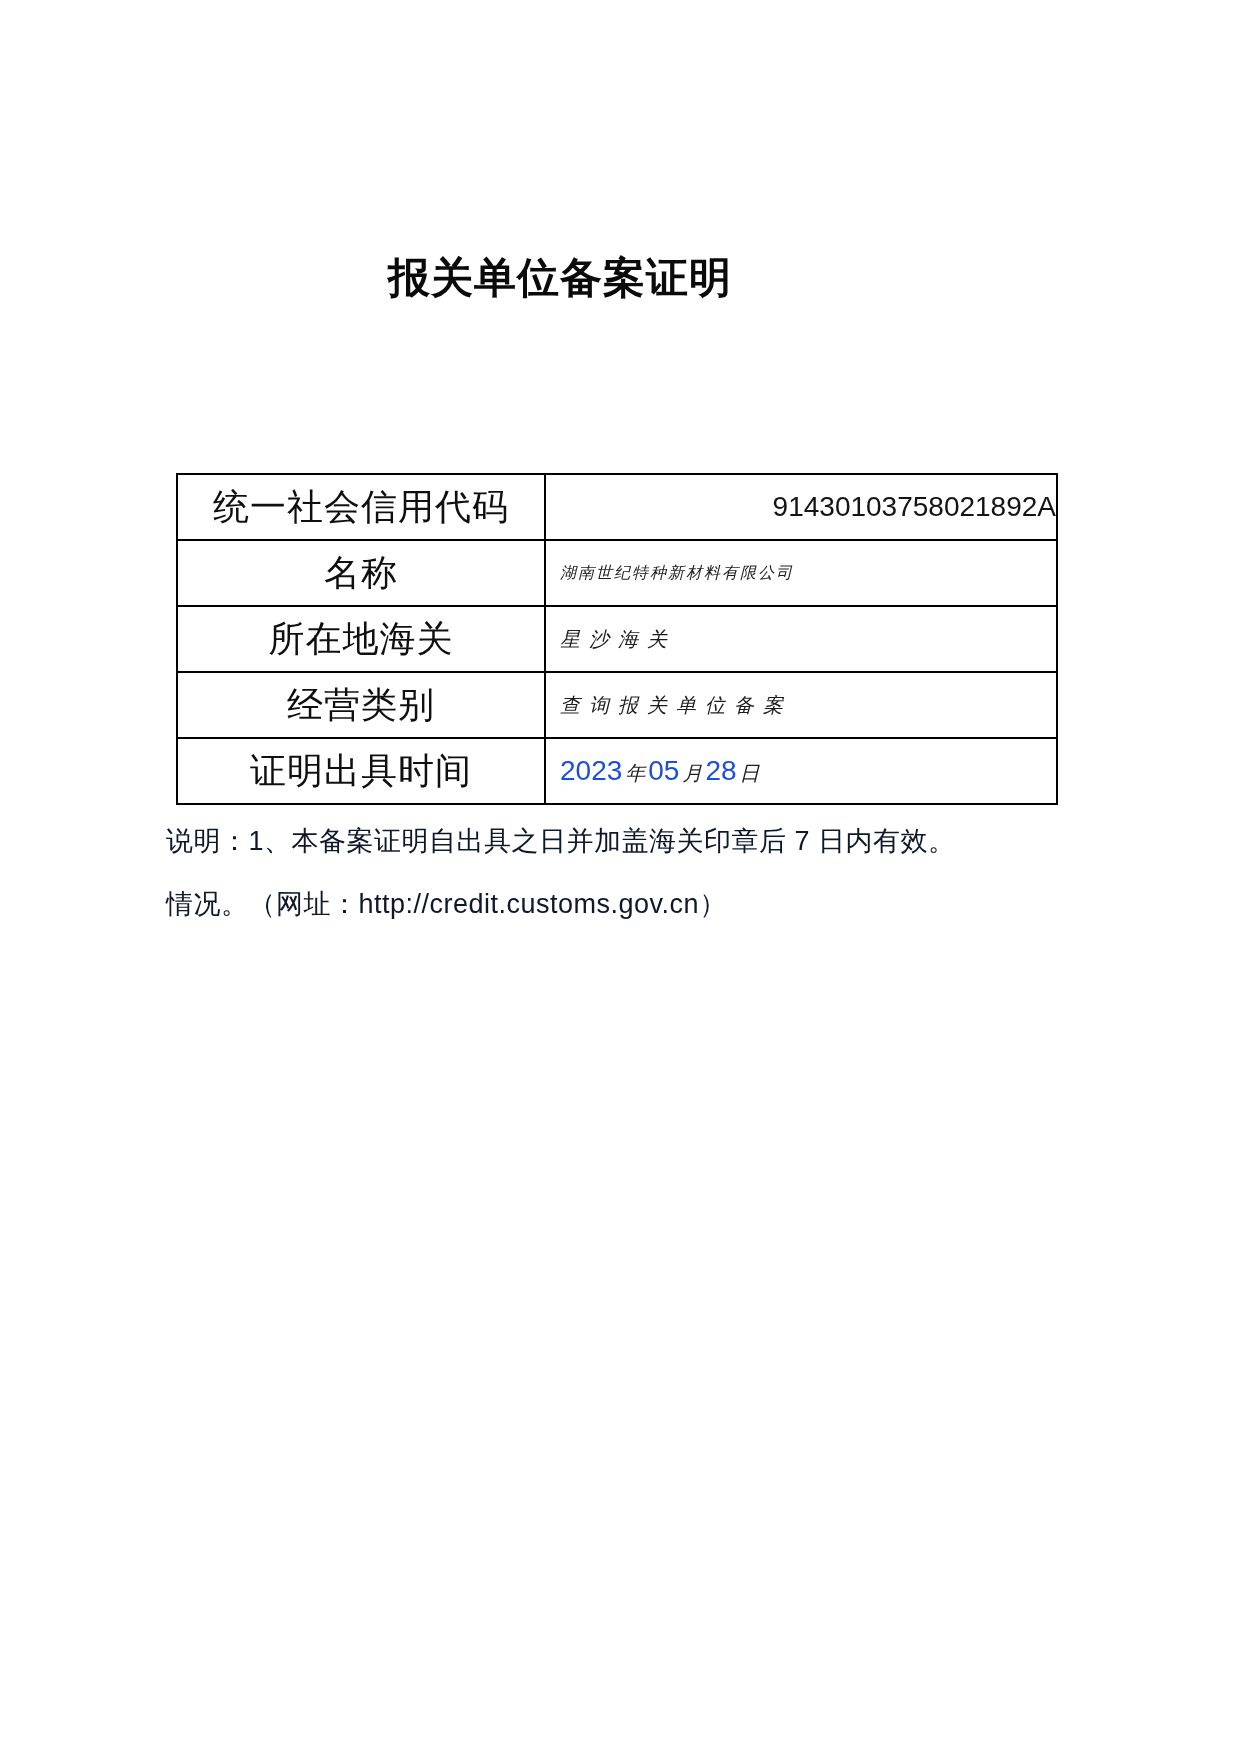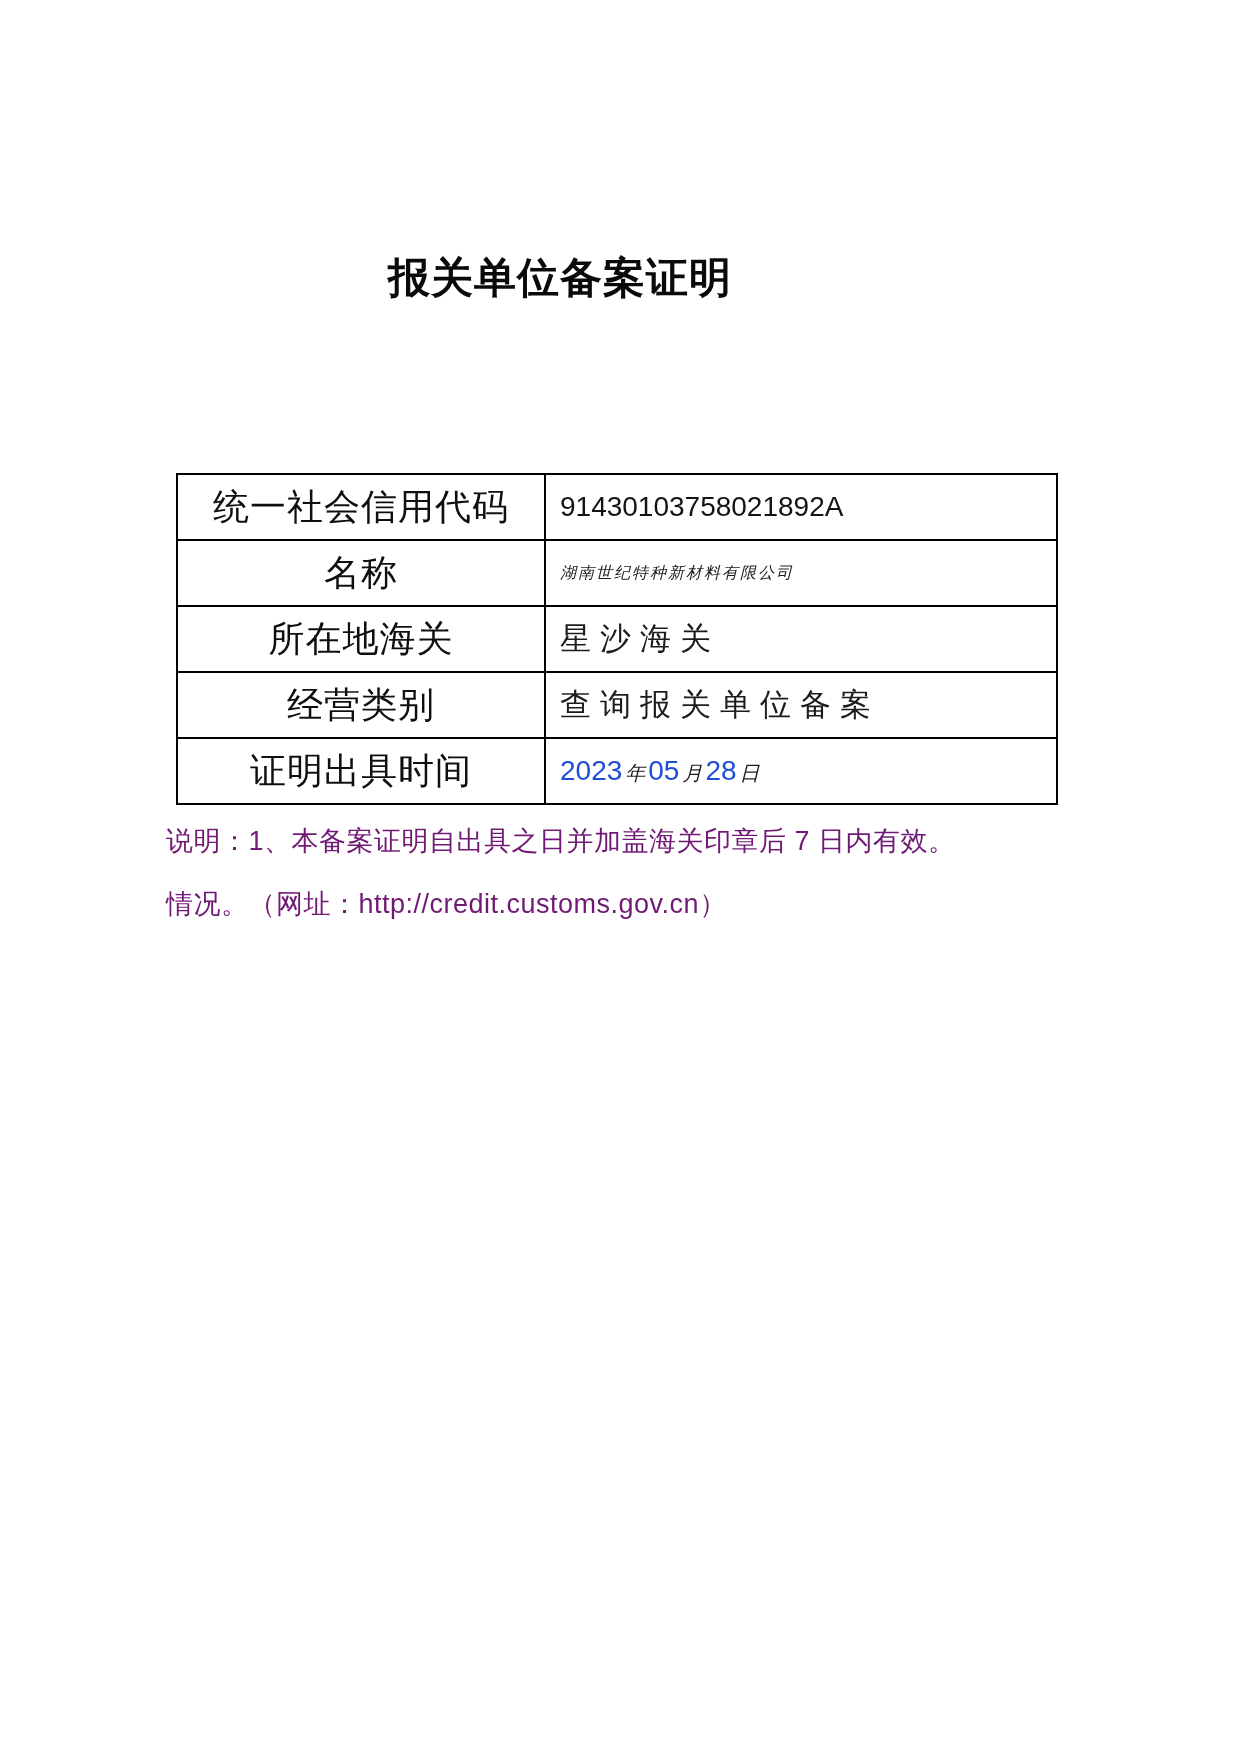--- a/index.html
+++ b/index.html
@@ -53,24 +53,26 @@
   }
   .value-cell {
     width: 496px;
     text-align: left;
     padding-left: 14px !important;
     white-space: nowrap;
   }
   .value-cell.print {
     font-size: 28px;
     color: #141414;
+    text-align: right;
   }
   .value-cell.hw {
     font-family: "Liberation Serif", "DejaVu Serif", serif;
-    font-size: 31px;
+    font-style: italic;
+    font-size: 20px;
     letter-spacing: 9px;
     color: #1c1c1c;
   }
   .value-cell.hw-small {
     font-family: "Liberation Serif", "DejaVu Serif", serif;
     font-style: italic;
     font-size: 16px;
     letter-spacing: 2px;
     color: #1c1c1c;
   }
@@ -90,21 +92,21 @@
     left: 166px;
     top: 810px;
     width: 1000px;
   }
   .note-line {
     margin: 0;
     font-size: 27px;
     line-height: 63px;
     letter-spacing: 0.5px;
     white-space: nowrap;
-    color: #701a75;
+    color: #0f172a;
   }
   .note-line.indent {
     padding-left: 59px;
   }
 </style>
 </head>
 <body>
 
 <div class="page">
 

